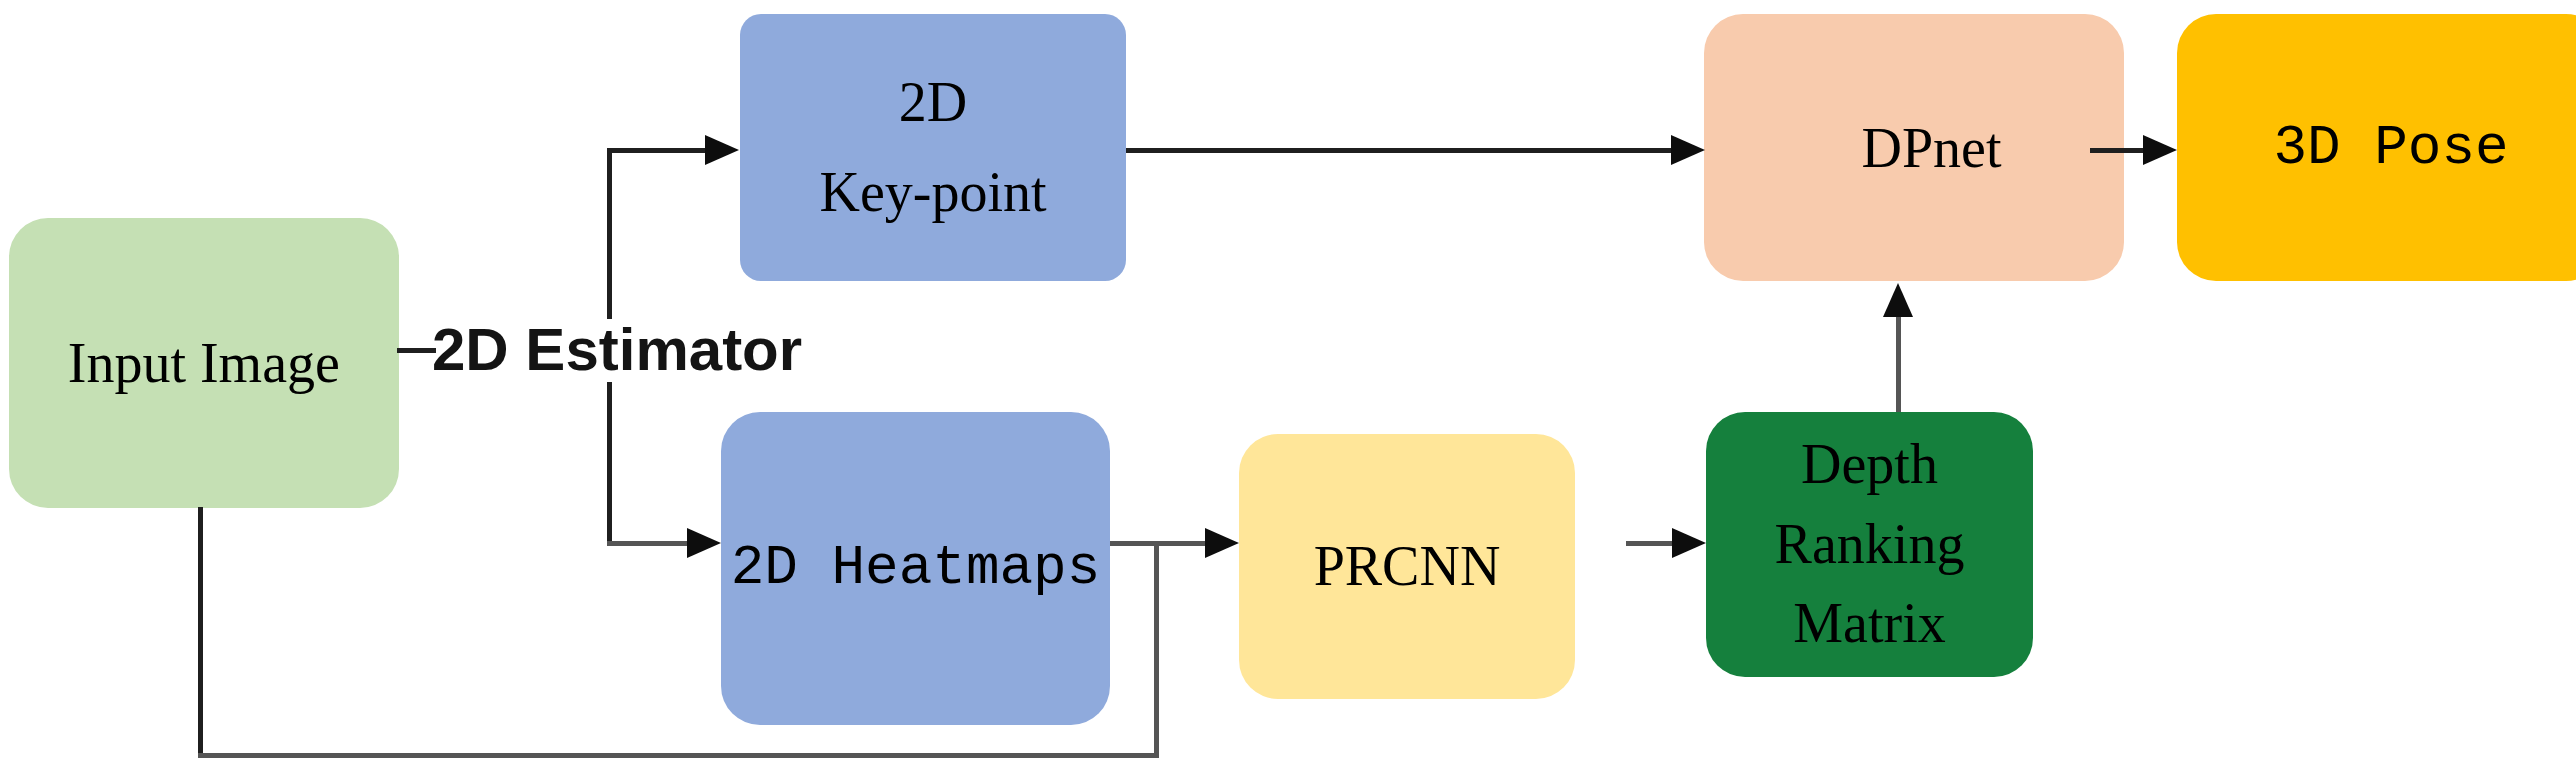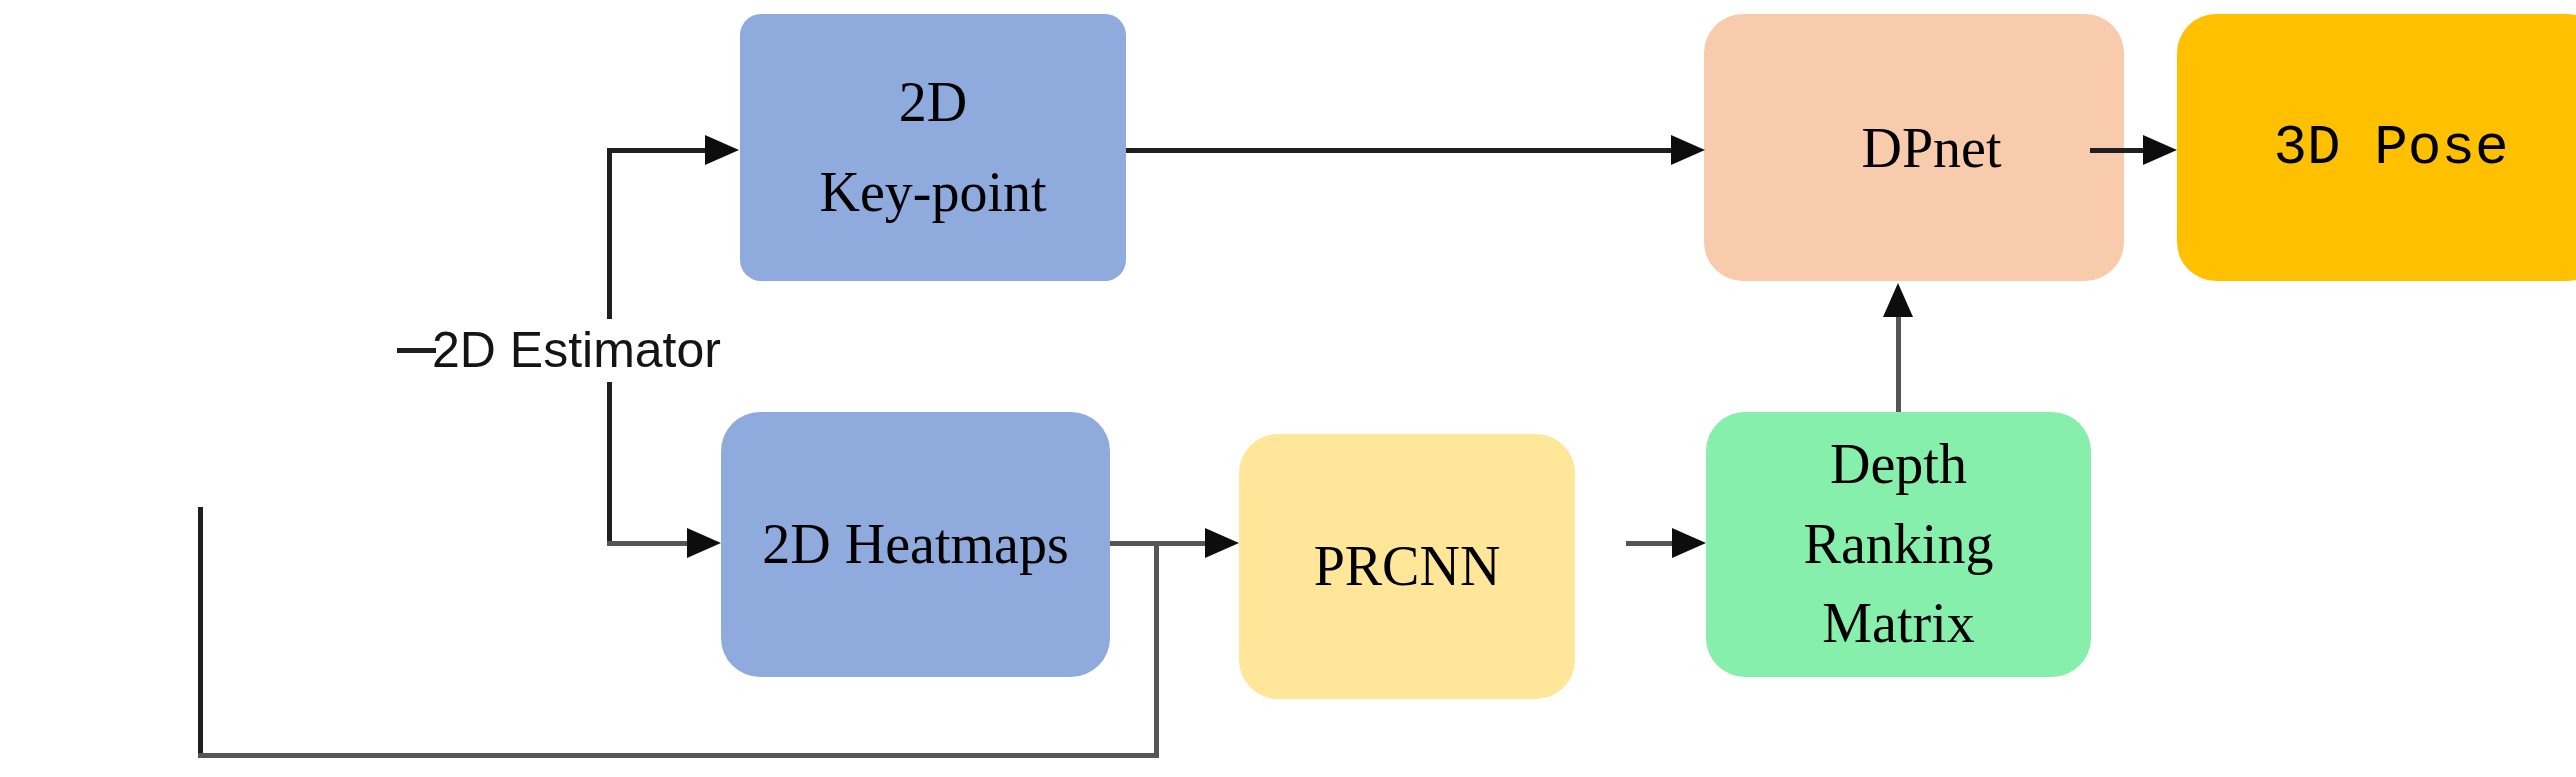--- a/index.html
+++ b/index.html
@@ -24,31 +24,31 @@
     text-align: center;
     color: #000000;
     font-size: 56px;
     line-height: 1.12;
     white-space: pre-line;
   }
   .node--input    { left: 8.8px;   top: 218px; width: 390px; height: 290px; background: #c5e0b4; }
   .node--keypoint { left: 740px;  top: 14.4px;  width: 386px; height: 267px; background: #8faadc; line-height: 1.6; border-radius: 21px; }
   .node--dpnet    { left: 1704px; top: 14.4px;  width: 385px; height: 267px; background: #f8cbad; padding-left: 35px; }
   .node--pose3d   { left: 2177px; top: 14.4px;  width: 428px; height: 267px; background: #ffc000; font-family: Liberation Mono, monospace; }
-  .node--heatmaps { left: 721px;  top: 412px; width: 389px; height: 265px; background: #8faadc; }
+  .node--heatmaps { left: 721px;  top: 412px; width: 389px; height: 313px; background: #8faadc; font-family: Liberation Mono, monospace; }
   .node--prcnn    { left: 1239px; top: 412px; width: 336px; height: 265px; background: #ffe699; margin-top: 22px; }
-  .node--drm      { left: 1706px; top: 412px; width: 385px; height: 265px; background: #86efac; line-height: 1.42; }
+  .node--drm      { left: 1706px; top: 412px; width: 327px; height: 265px; background: #15803d; line-height: 1.42; }
 
   .edge-label {
     position: absolute;
     left: 432px;
     top: 320px;
     font-family: "Liberation Sans", sans-serif;
-    font-weight: normal;
-    font-size: 50px;
+    font-weight: bold;
+    font-size: 60px;
     line-height: 60px;
     color: #141414;
     white-space: nowrap;
   }
 
   .line { position: absolute; }
   .line--dark { background: #1f1f1f; }
   .line--gray { background: #555555; }
 
   
@@ -65,20 +65,21 @@
     border-left: 15.3px solid transparent;
     border-right: 15.3px solid transparent;
     border-bottom: 34px solid #0d0d0d;
   }
 </style>
 </head>
 <body>
 
 <div id="canvas">
 
+  <div class="node node--input">Input Image</div>
   <div class="node node--keypoint">2D
 Key-point</div>
   <div class="node node--heatmaps">2D Heatmaps</div>
   <div class="node node--prcnn">PRCNN</div>
   <div class="node node--drm">Depth
 Ranking
 Matrix</div>
   <div class="node node--dpnet">DPnet</div>
   <div class="node node--pose3d">3D Pose</div>
 

